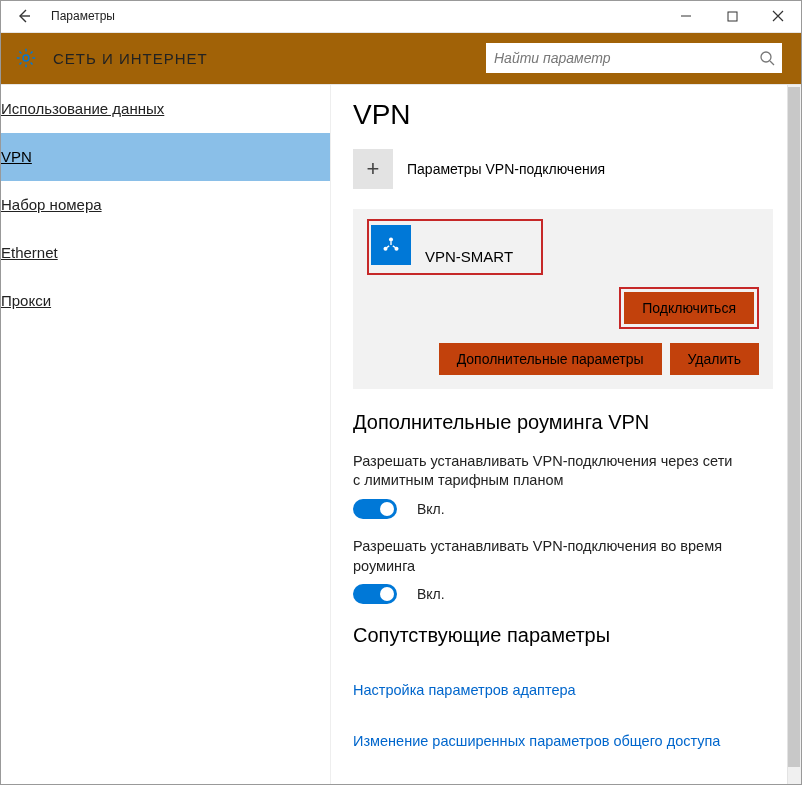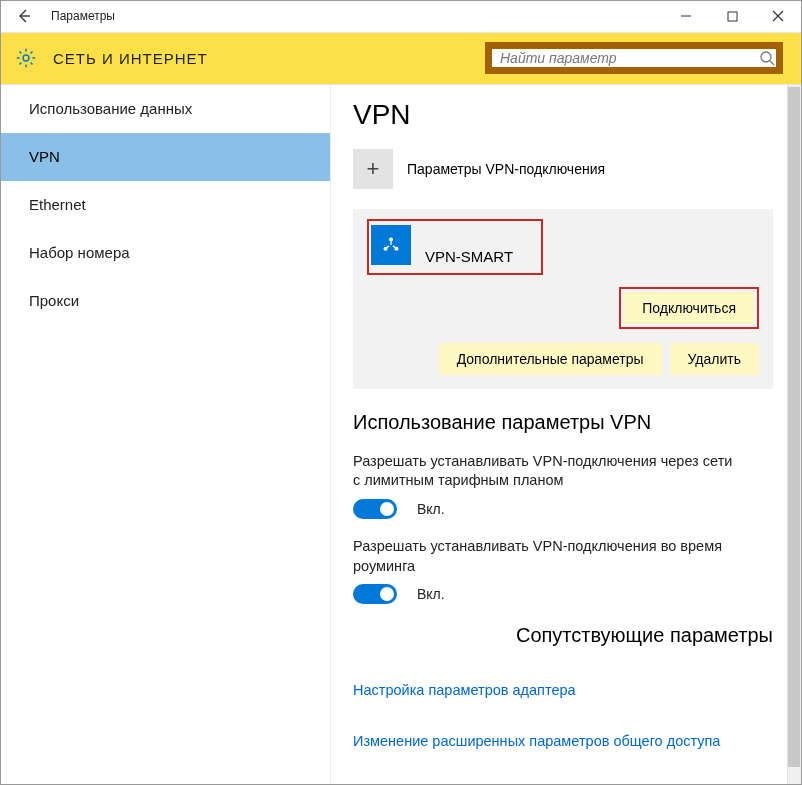--- a/index.html
+++ b/index.html
@@ -14,51 +14,51 @@
   }
   .window { width: 100%; height: 100%; display: flex; flex-direction: column; border: 1px solid #999; }
   .titlebar {
     height: 32px; display: flex; align-items: center; background: #fff; border-bottom: 1px solid #e6e6e6;
   }
   .titlebar .back { width: 46px; height: 100%; display:flex;align-items:center;justify-content:center; cursor:pointer; }
   .titlebar .title-text { font-size: 12px; color: #222; flex: 1 1 auto; padding-left: 4px; }
   .winbtns { display:flex; height:100%; }
   .winbtn { width:46px; height:100%; display:flex;align-items:center;justify-content:center; cursor:pointer; }
   .header {
-    height: 52px; display:flex; align-items:center; background:#fde047; border-bottom:1px solid #e6e6e6; padding: 0 18px 0 14px;
+    height: 52px; display:flex; align-items:center; background:#a16207; border-bottom:1px solid #e6e6e6; padding: 0 18px 0 14px;
   }
   .gear { width:22px; height:22px; color:#0078d7; margin-right:16px; }
   .section-title { font-size:15px; letter-spacing:1px; font-weight:400; text-transform:uppercase; flex:1 1 auto; color:#222;}
   .search-wrap { position:relative; width:298px; }
   .search {
-    width:100%; height:32px; border:7px solid #a16207; padding:4px 30px 4px 8px; font-size:14px; font-style:italic; color:#666; background:#fff;
+    width:100%; height:32px; border:1px solid #a16207; padding:4px 30px 4px 8px; font-size:14px; font-style:italic; color:#666; background:#fff;
   }
   .search::placeholder { font-style:italic; color:#777; }
   .search-icon { position:absolute; right:8px; top:8px; width:16px; height:16px; color:#666; }
   .body { flex:1 1 auto; display:flex; overflow:hidden; }
   .sidebar { width:330px; background:#fff; border-right:1px solid #eee; }
   .nav-item {
-    height:48px; display:flex; align-items:center; padding-left:28px; font-size:15px; color:#222; cursor:pointer;
+    height:48px; display:flex; align-items:center; padding-left:0; font-size:15px; color:#222; cursor:pointer;text-decoration:underline;
   }
   .nav-item.active { background:#8abfe8; color:#000; }
   .content { flex:1 1 auto; overflow-y:auto; padding: 10px 0 24px 0; position:relative; }
   .content-inner { padding-left:22px; padding-right:28px; }
   h1.page-title { font-size:28px; font-weight:400; margin:4px 0 16px 0; color:#000; }
   .add-vpn-row { display:flex; align-items:center; height:44px; margin-bottom:18px; cursor:pointer; }
   .plus-box { width:40px; height:40px; background:#e3e3e3; display:flex;align-items:center;justify-content:center; margin-right:14px; font-size:22px; color:#444; }
   .vpn-card { background:#f2f2f2; padding:10px 14px 14px 14px; margin-bottom:22px; }
   .vpn-row { display:flex; align-items:flex-end; padding:4px 0 10px 0; }
   .vpn-icon-box { width:40px; height:40px; background:#0078d7; display:flex;align-items:center;justify-content:center; margin-right:14px; }
   .vpn-name { font-size:15px; color:#000; }
   .red-box { border:2px solid #c62828; }
   .vpn-row-wrap { display:inline-flex; padding:2px 28px 6px 2px; }
   .btn-row1 { display:flex; justify-content:flex-end; margin-top:12px; }
   .btn-row2 { display:flex; justify-content:flex-end; gap:8px; margin-top:14px; }
   .btn {
-    background:#fef9c3; border:none; padding:8px 18px; font-size:14px; color:#000; cursor:pointer; font-family:inherit;
+    background:#c2410c; border:none; padding:8px 18px; font-size:14px; color:#000; cursor:pointer; font-family:inherit;
   }
   .btn-wrap-red { padding:3px; border:2px solid #c62828; display:inline-block; }
   h2.sub-head { font-size:20px; font-weight:400; margin:8px 0 18px 0; color:#000; }
   .setting-row { margin-bottom:18px; }
   .setting-desc { font-size:14.5px; color:#222; line-height:1.35; margin-bottom:8px; max-width:380px; }
   .toggle-wrap { display:flex; align-items:center; gap:20px; }
   .toggle {
     width:44px; height:20px; border-radius:10px; background:#0078d7; position:relative; cursor:pointer;
   }
   .toggle .knob { position:absolute; right:3px; top:3px; width:14px; height:14px; border-radius:50%; background:#fff; }
@@ -115,24 +115,24 @@
 
   <div class="body">
     <div class="sidebar">
       <div class="nav-item">
           <span>Использование данных</span>
         </div>
       <div class="nav-item active">
           <span>VPN</span>
         </div>
       <div class="nav-item">
+          <span>Набор номера</span>
+        </div>
+      <div class="nav-item">
           <span>Ethernet</span>
-        </div>
-      <div class="nav-item">
-          <span>Набор номера</span>
         </div>
       <div class="nav-item">
           <span>Прокси</span>
         </div>
     </div>
 
     <div class="content">
       <div class="scrollbar-track">
           <div class="scrollbar-thumb"></div>
         </div>
@@ -163,21 +163,21 @@
             <span class="btn-wrap-red">
               <button class="btn">Подключиться</button>
             </span>
           </div>
           <div class="btn-row2">
             <button class="btn">Дополнительные параметры</button>
             <button class="btn">Удалить</button>
           </div>
         </div>
 
-        <h2 class="sub-head">Использование параметры VPN</h2>
+        <h2 class="sub-head">Дополнительные роуминга VPN</h2>
 
         <div class="setting-row">
           <div class="setting-desc">Разрешать устанавливать VPN-подключения через сети с лимитным тарифным планом</div>
           <div class="toggle-wrap">
             <div class="toggle">
                 <div class="knob"></div>
               </div>
             <span class="toggle-label">Вкл.</span>
           </div>
         </div>
@@ -185,19 +185,19 @@
         <div class="setting-row">
           <div class="setting-desc">Разрешать устанавливать VPN-подключения во время роуминга</div>
           <div class="toggle-wrap">
             <div class="toggle">
                 <div class="knob"></div>
               </div>
             <span class="toggle-label">Вкл.</span>
           </div>
         </div>
 
-        <h2 class="sub-head" style="margin-top:20px;text-align:right;">Сопутствующие параметры</h2>
+        <h2 class="sub-head" style="margin-top:20px;">Сопутствующие параметры</h2>
         <a class="link">Настройка параметров адаптера</a>
         <a class="link">Изменение расширенных параметров общего доступа</a>
       </div>
     </div>
   </div>
 </div>
 
 </body></html>

